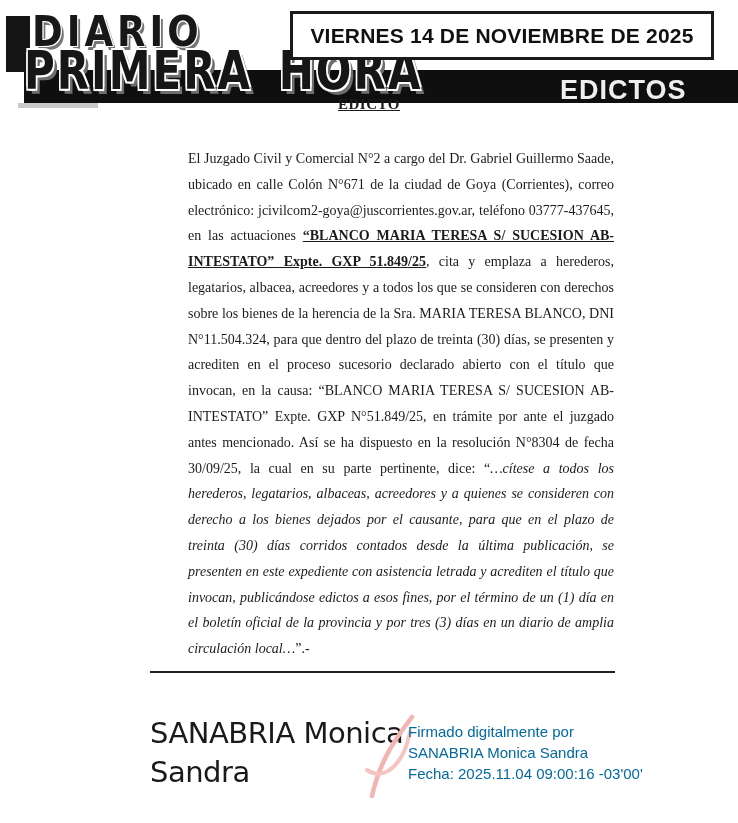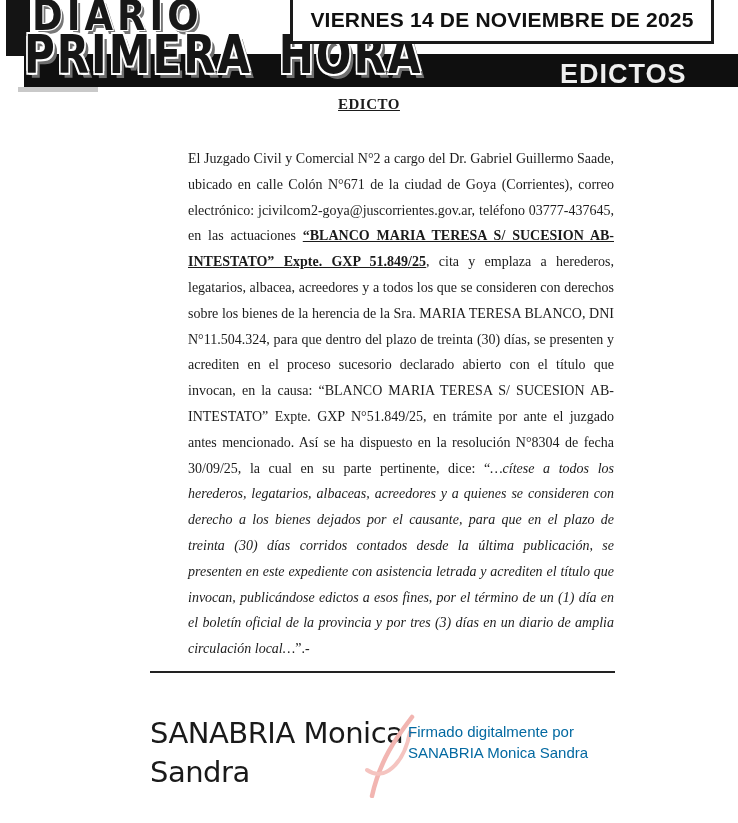--- a/index.html
+++ b/index.html
@@ -4,21 +4,21 @@
 <style>
   * { margin:0; padding:0; box-sizing:border-box; }
   html,body { background:#ffffff; }
   .page {
     position:relative; width:738px; height:823px;
     background:#ffffff; overflow:hidden;
     font-family:"Liberation Serif", serif; color:#1b1b1b;
   }
 
   
-  .masthead { position:absolute; top:0; left:0; width:738px; height:92px;padding-left:24px; }
+  .masthead { position:absolute; top:16px; left:0; width:738px; height:92px;padding-left:24px; }
   .mast-leftblock { position:absolute; left:6px; top:0; width:24px; height:56px; background:#141414; }
   .mast-band { position:absolute; left:24px; top:54px; right:0; height:33px; background:#0f0f0f; overflow:hidden; }
   .mast-smudge { position:absolute; left:18px; top:87px; width:80px; height:5px; background:#c9c9c9; }
   .mast-diario {
     position:absolute; left:32px; top:-9px;
     font-family:"DejaVu Sans", sans-serif; font-weight:bold;
     font-size:37px; letter-spacing:4px; color:#181818;
     transform:scaleY(1.15); transform-origin:top left;
     text-shadow:-1px -1px 0 #fff, 1px -1px 0 #fff, -1px 1px 0 #fff, 1px 1px 0 #fff, 3px 3px 0 #777;
     white-space:nowrap;
@@ -102,15 +102,16 @@
   </div>
 
   <div class="sig-name">SANABRIA Monica Sandra</div>
   <svg class="sig-ribbon" viewBox="0 0 58 86" fill="none">
     <path d="M50 5 C34 26 18 48 10 84" stroke="#f2b5b1" stroke-width="4.5" stroke-linecap="round" fill="none"></path>
     <path d="M5 58 C22 70 42 52 48 20" stroke="#f5c4c0" stroke-width="4" stroke-linecap="round" fill="none"></path>
   </svg>
   <div class="sig-details">
     <div>Firmado digitalmente por</div>
     <div>SANABRIA Monica Sandra</div>
+    <div>Fecha: 2025.11.04 09:00:16 -03'00'</div>
   </div>
 
 </div>
 
 </body></html>

